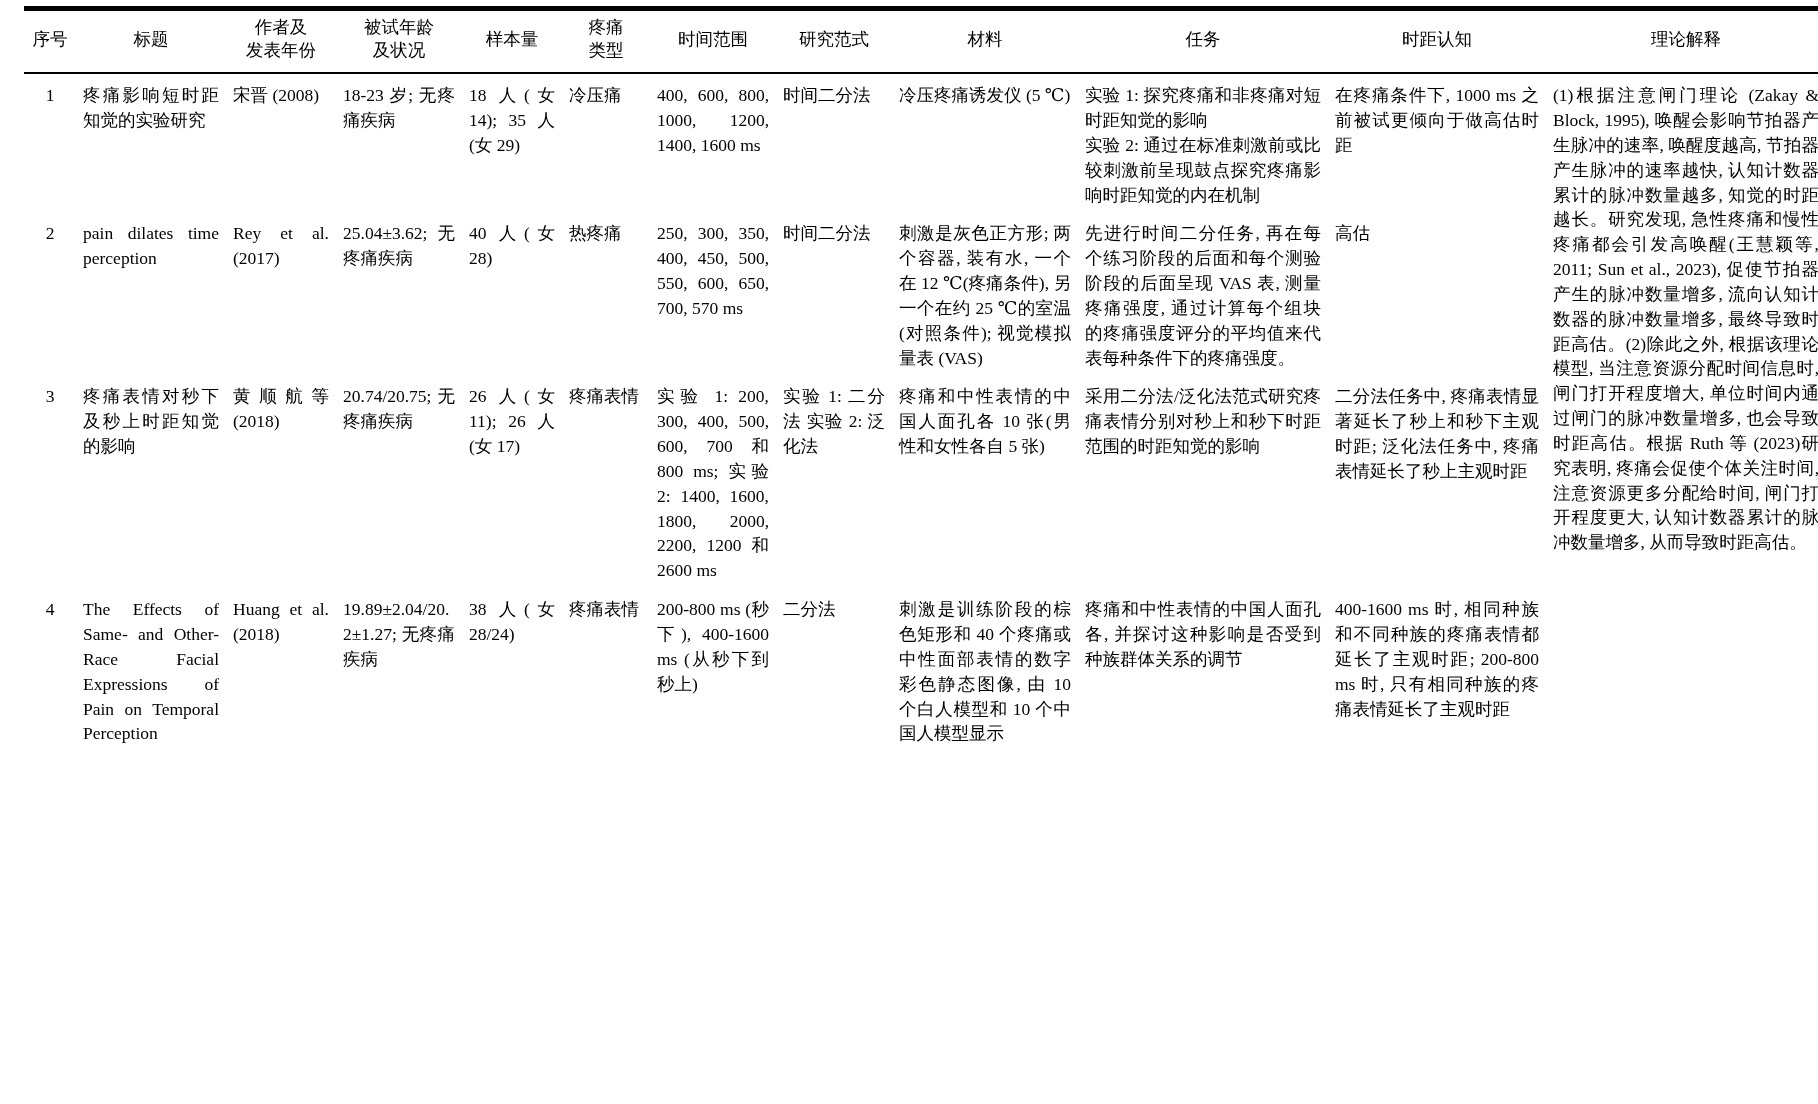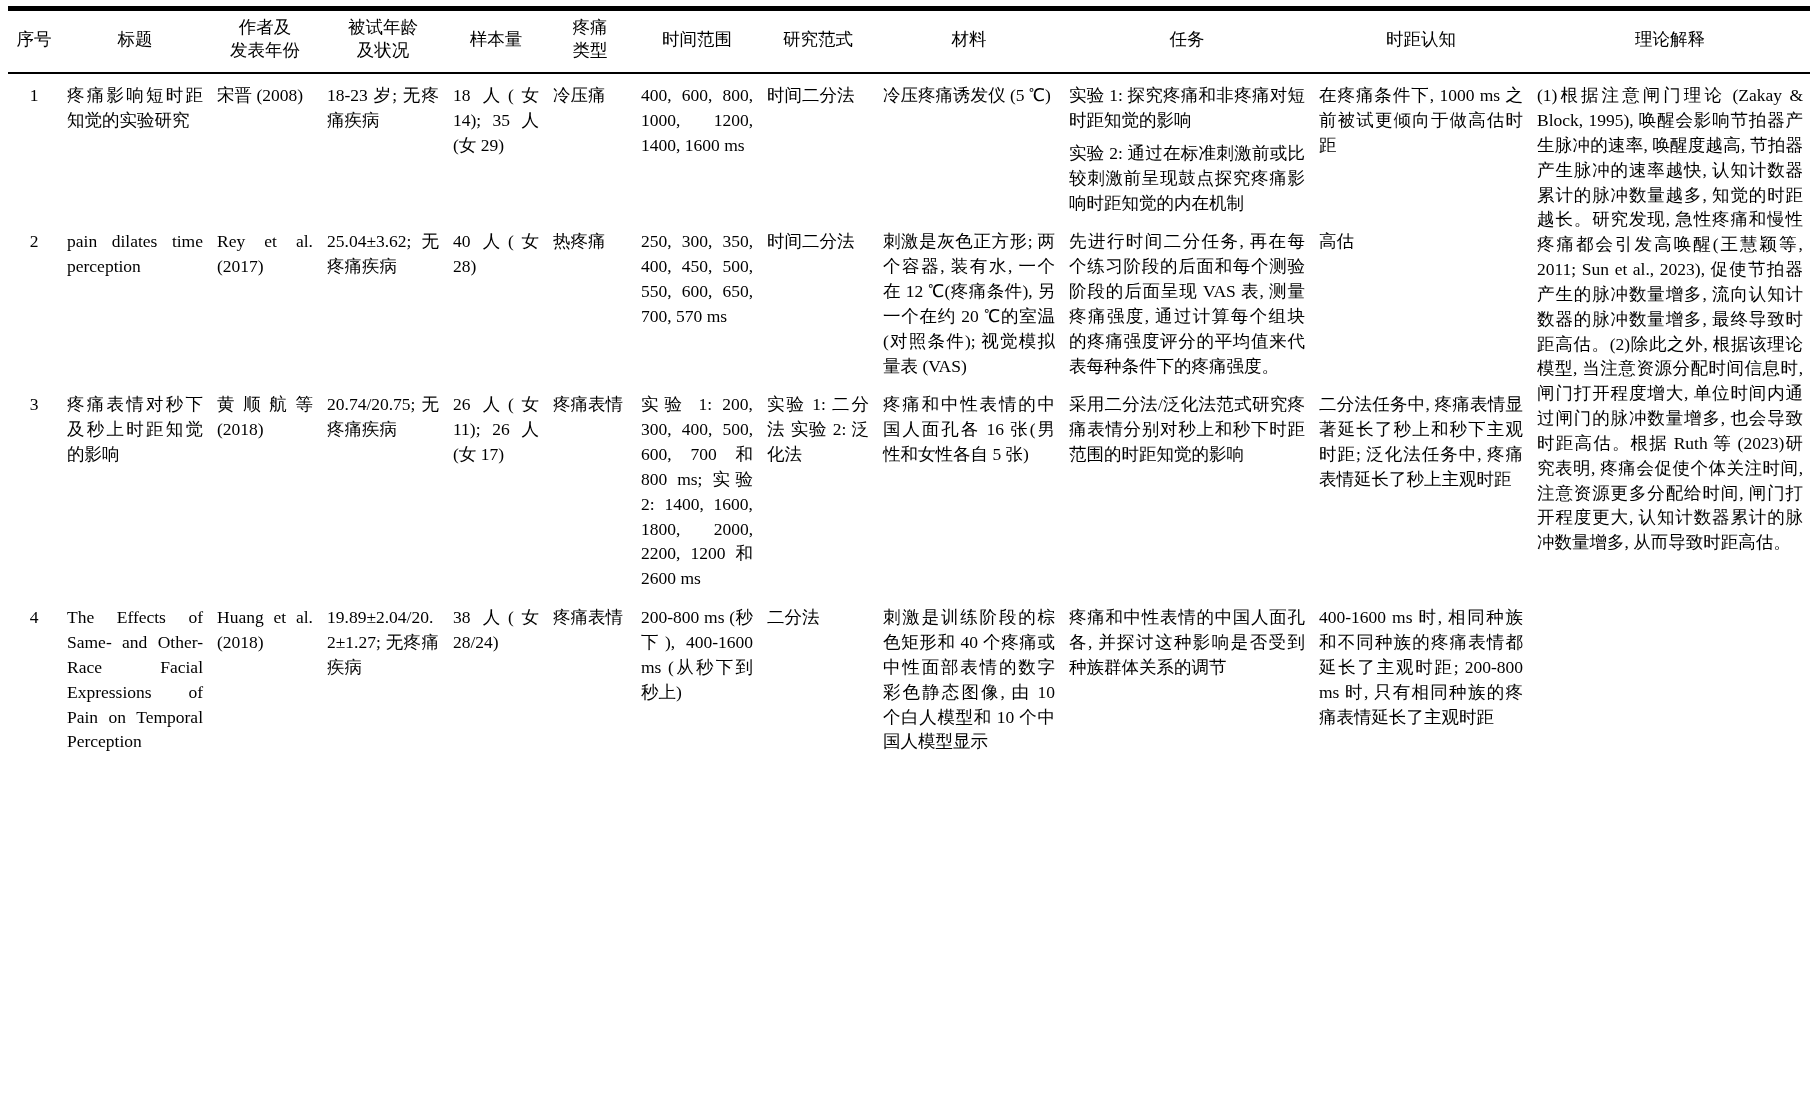--- a/index.html
+++ b/index.html
@@ -12,22 +12,21 @@
     height: 1104px;
     font-family: "Liberation Serif", "DejaVu Serif", serif;
     color: #000000;
     overflow: hidden;
   }
   .page {
     width: 1818px;
     height: 880px;
     position: relative;
     box-sizing: border-box;
-    padding: 6px 8px 0 8px;
-    font-family: Liberation Serif, serif;
+    padding: 6px 8px 0 24px;
   }
   table.study-table {
     border-collapse: collapse;
     width: 1802px;
     table-layout: fixed;
     font-size: 17.5px;
     line-height: 1.42;
   }
   table.study-table col.c0  { width: 52px; }
   table.study-table col.c1  { width: 150px; }
@@ -65,21 +64,21 @@
     padding-right: 0;
   }
   .just {
     text-align: justify;
     text-justify: inter-ideograph;
     word-break: break-word;
     -webkit-hyphens: auto;
     hyphens: auto;
   }
   .cell-block + .cell-block {
-    margin-top: 8px;
+    margin-top: 0;
   }
   .theory-cell {
     vertical-align: top;
     margin-left: 42px;
   }
   .header-two-line {
     line-height: 1.35;
   }
   .rules-wrap {
     width: 1802px;
@@ -183,37 +182,37 @@
 
         <tr>
           <td class="idx">2</td>
           <td class="just">pain dilates time perception</td>
           <td class="just">Rey et al. (2017)</td>
           <td class="just">25.04±3.62; 无疼痛疾病</td>
           <td class="just">40 人(女 28)</td>
           <td class="just">热疼痛</td>
           <td class="just">250, 300, 350, 400, 450, 500, 550, 600, 650, 700, 570 ms</td>
           <td class="just">时间二分法</td>
-          <td class="just">刺激是灰色正方形; 两个容器, 装有水, 一个在 12 ℃(疼痛条件), 另一个在约 20 ℃的室温 (对照条件); 视觉模拟量表 (VAS)</td>
+          <td class="just">刺激是灰色正方形; 两个容器, 装有水, 一个在 12 ℃(疼痛条件), 另一个在约 25 ℃的室温 (对照条件); 视觉模拟量表 (VAS)</td>
           <td class="just">
             <div class="cell-block">先进行时间二分任务, 再在每个练习阶段的后面和每个测验阶段的后面呈现 VAS 表, 测量疼痛强度, 通过计算每个组块的疼痛强度评分的平均值来代表每种条件下的疼痛强度。</div>
           </td>
           <td class="just">高估</td>
         </tr>
 
         <tr>
           <td class="idx">3</td>
           <td class="just">疼痛表情对秒下及秒上时距知觉的影响</td>
           <td class="just">黄顺航等 (2018)</td>
           <td class="just">20.74/20.75; 无疼痛疾病</td>
           <td class="just">26 人(女 11); 26 人(女 17)</td>
           <td class="just">疼痛表情</td>
           <td class="just">实验 1: 200, 300, 400, 500, 600, 700 和 800 ms; 实验 2: 1400, 1600, 1800, 2000, 2200, 1200 和 2600 ms</td>
           <td class="just">实验 1: 二分法 实验 2: 泛化法</td>
-          <td class="just">疼痛和中性表情的中国人面孔各 16 张(男性和女性各自 5 张)</td>
+          <td class="just">疼痛和中性表情的中国人面孔各 10 张(男性和女性各自 5 张)</td>
           <td class="just">
             <div class="cell-block">采用二分法/泛化法范式研究疼痛表情分别对秒上和秒下时距范围的时距知觉的影响</div>
           </td>
           <td class="just">二分法任务中, 疼痛表情显著延长了秒上和秒下主观时距; 泛化法任务中, 疼痛表情延长了秒上主观时距</td>
         </tr>
 
         <tr>
           <td class="idx">4</td>
           <td class="just">The Effects of Same- and Other-Race Facial Expressions of Pain on Temporal Perception</td>
           <td class="just">Huang et al. (2018)</td>

